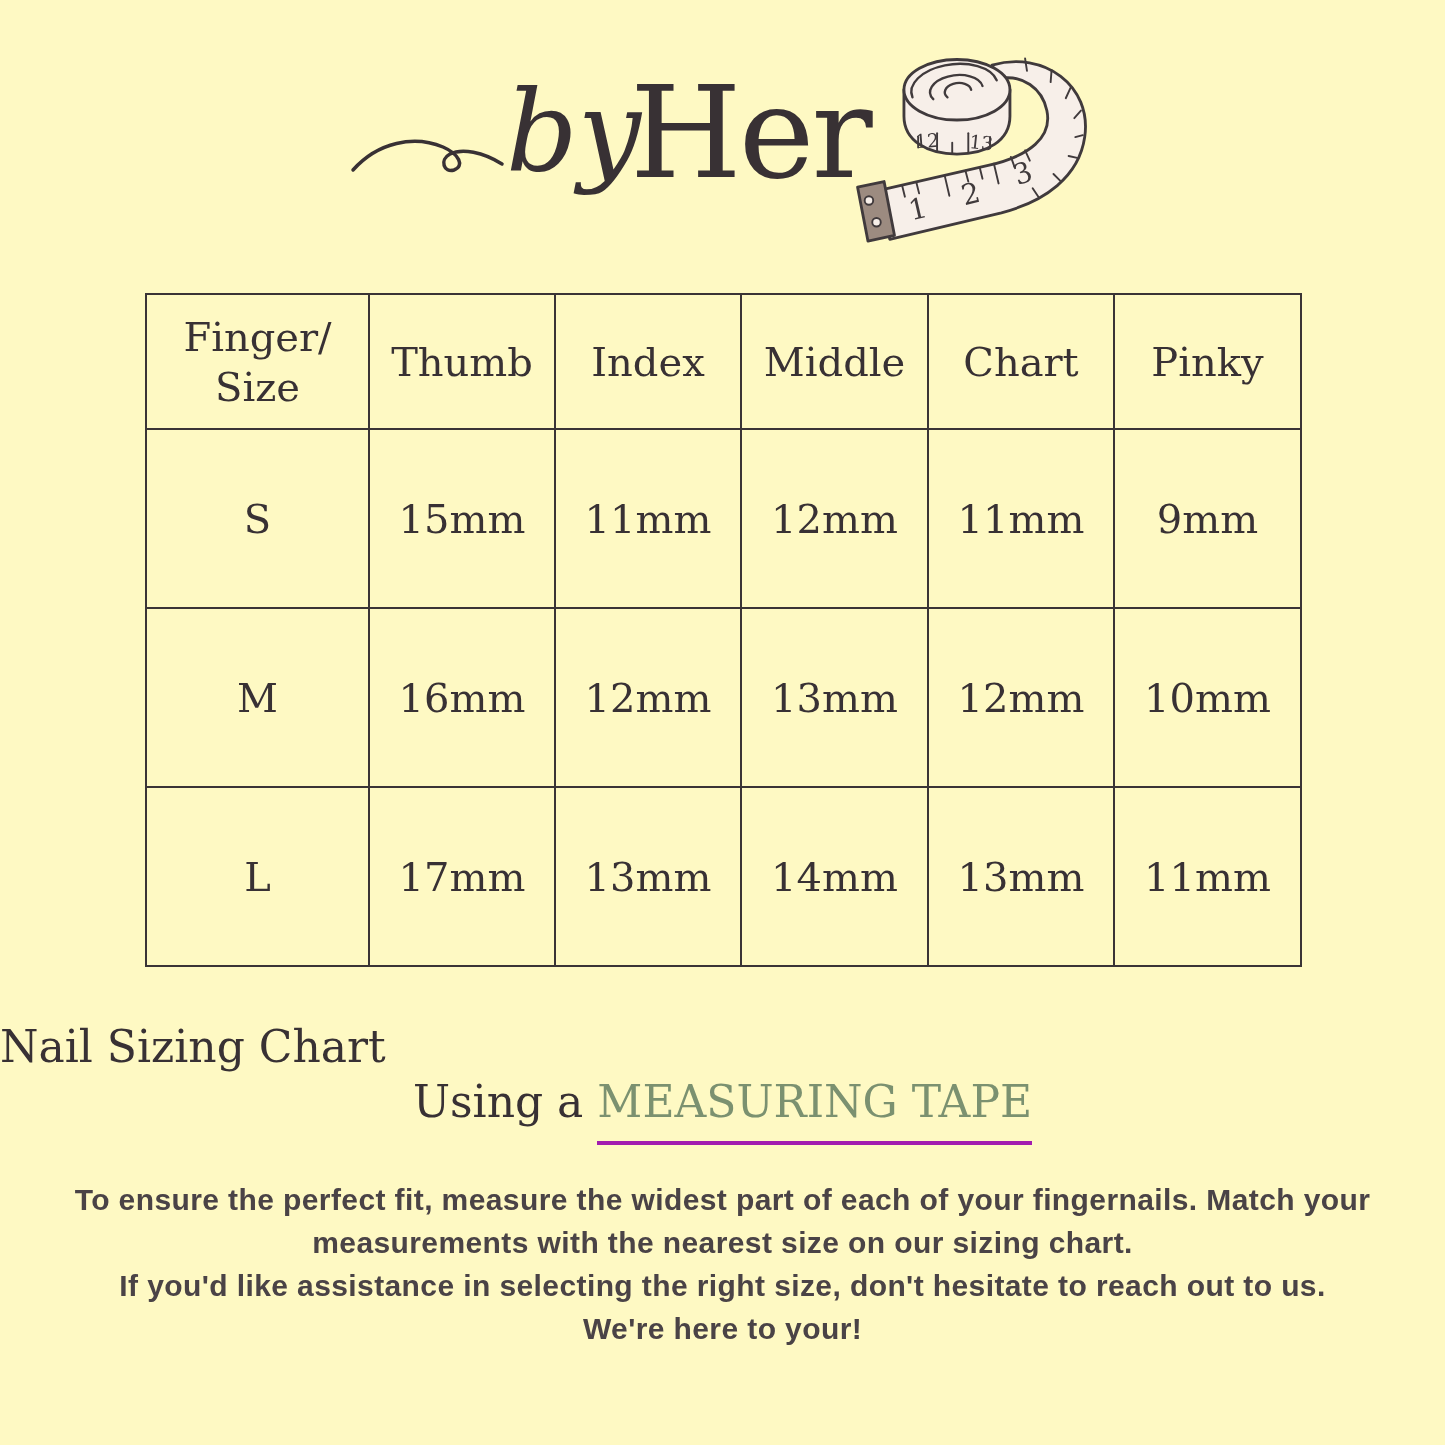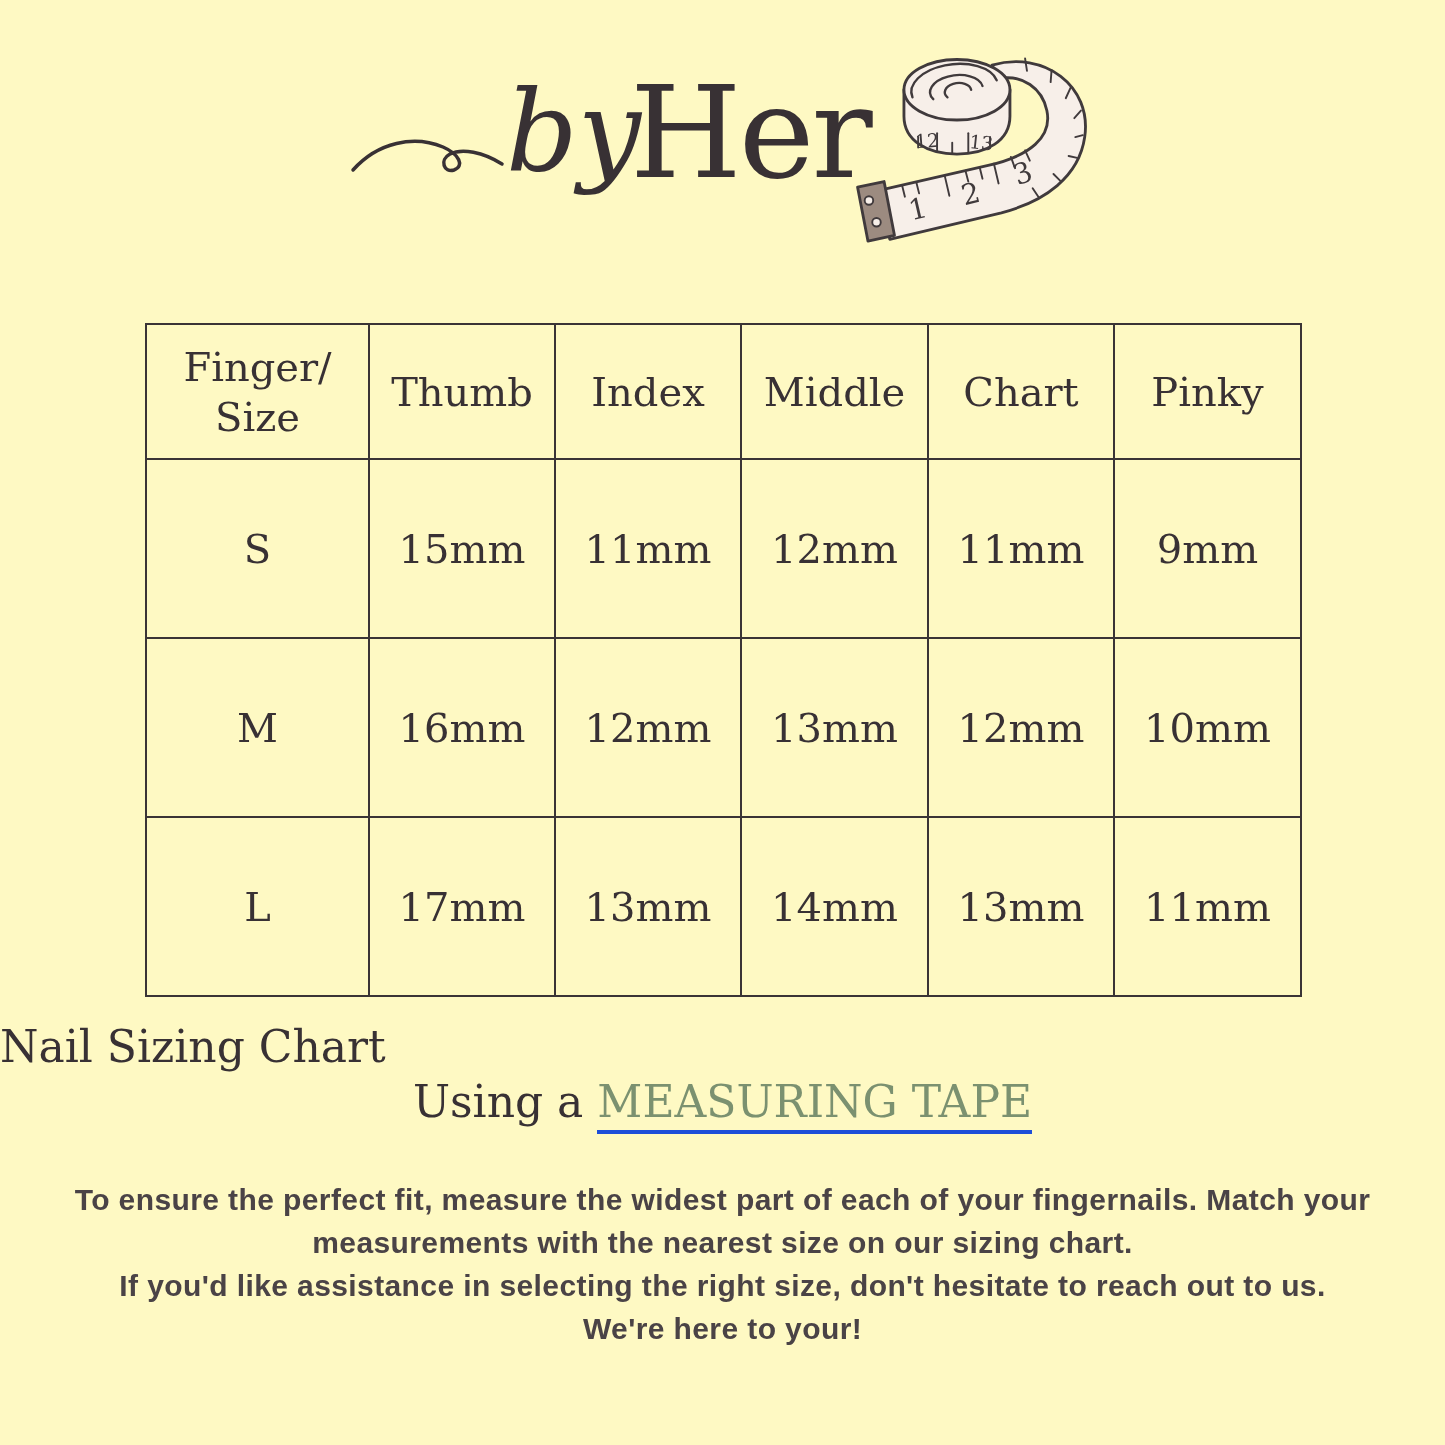--- a/index.html
+++ b/index.html
@@ -22,21 +22,21 @@
   .logo-her {
     position: absolute; left: 630px; top: 72px;
     font-size: 128px; line-height: 0.95; letter-spacing: -3px;
   }
   .tape-svg { position: absolute; left: 850px; top: 50px; }
 
   
   table.sizing {
     position: absolute; left: 145px; top: 293px;
     width: 1155px; height: 674px;
-    border-collapse: collapse; table-layout: fixed; margin-top: 30px;
+    border-collapse: collapse; table-layout: fixed;
   }
   .sizing th, .sizing td {
     border: 2px solid #3a3436;
     text-align: center; vertical-align: middle;
     font-weight: normal; font-size: 40px; padding: 0;
     color: #383134;
   }
   .sizing tr.hdr-row { height: 135px; }
   .corner-line { display: block; line-height: 50px; }
 
@@ -44,22 +44,22 @@
   .chart-title {
     position: absolute; top: 1021px; left: 0; width: 100%;
     text-align: left; font-size: 44px; line-height: 52px;
   }
   .chart-subtitle {
     position: absolute; top: 1074px; left: 0; width: 100%;
     text-align: center; font-size: 44px; line-height: 56px;
   }
   .subtitle-link {
     color: #7b9170;
-    border-bottom: 4px solid #1d4ed8;
-    padding-bottom: 3px;
+    border-bottom: 4px solid #a21caf;
+    padding-bottom: 14px;
     cursor: pointer;
   }
 
   
   .note {
     position: absolute; top: 1178px; left: 0; width: 100%;
     text-align: center;
     font-family: "Liberation Sans", sans-serif;
     font-size: 30px; line-height: 43px;
     color: #4a4346; letter-spacing: 0.4px; font-weight: bold;

